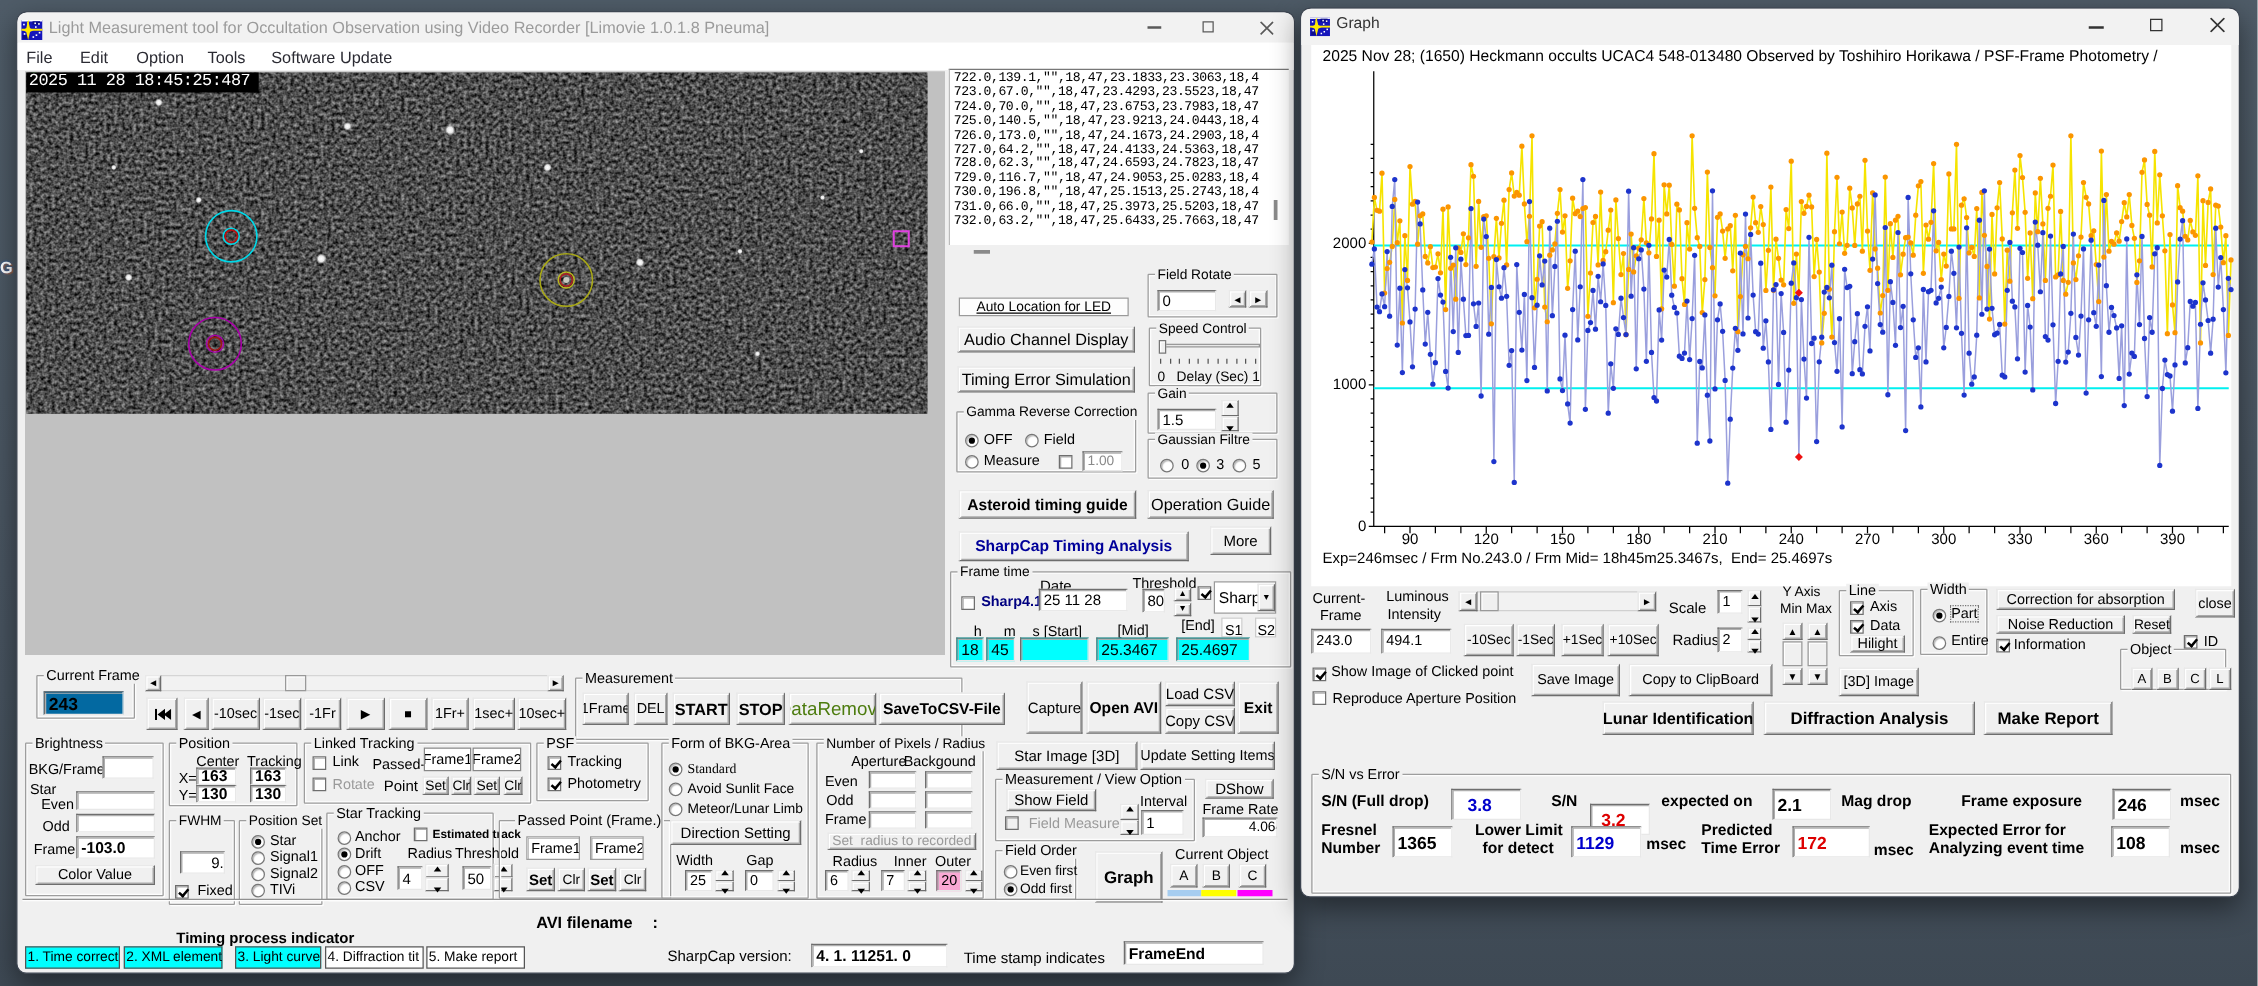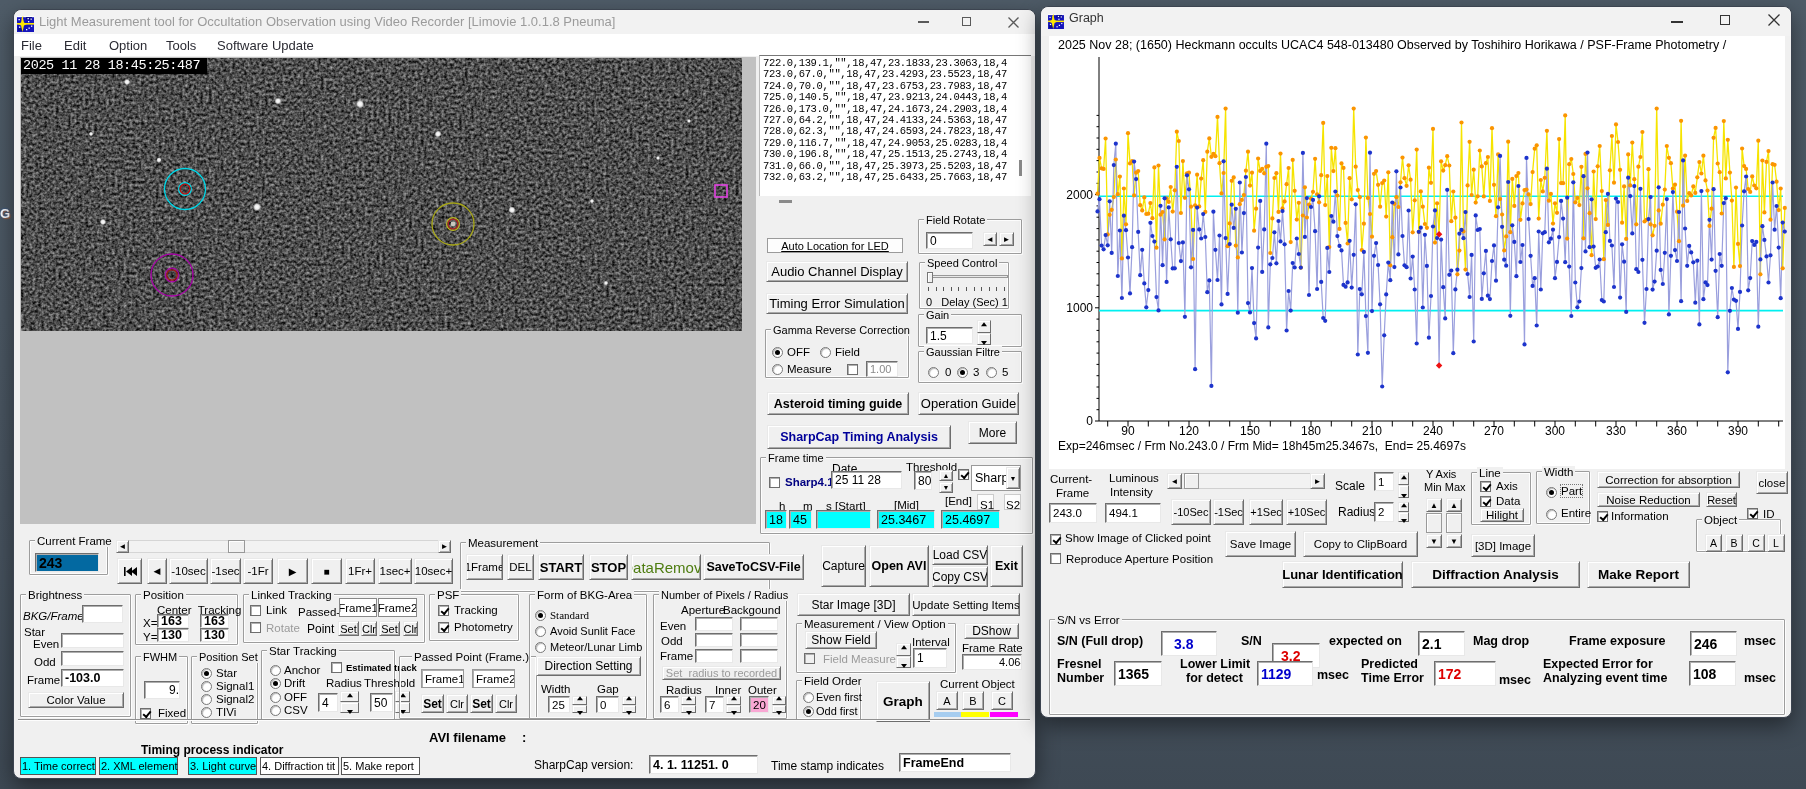--- a/index.html
+++ b/index.html
@@ -257,21 +257,21 @@
 <div class="btn" style="left:155px;top:548px;width:39px;height:26px;font-size:11.5px;color:#000;">-10sec</div>
 <div class="btn" style="left:196px;top:548px;width:31px;height:26px;font-size:11.5px;color:#000;">-1sec</div>
 <div class="btn" style="left:229px;top:548px;width:30px;height:26px;font-size:11.5px;color:#000;">-1Fr</div>
 <div class="btn" style="left:263px;top:548px;width:31px;height:26px;font-size:10px;color:#000;">▶</div>
 <div class="btn" style="left:297px;top:548px;width:31px;height:26px;font-size:10px;color:#000;">■</div>
 <div class="btn" style="left:331px;top:548px;width:30px;height:26px;font-size:11.5px;color:#000;">1Fr+</div>
 <div class="btn" style="left:364px;top:548px;width:34px;height:26px;font-size:11.5px;color:#000;">1sec+</div>
 <div class="btn" style="left:400px;top:548px;width:39px;height:26px;font-size:11.5px;color:#000;">10sec+</div>
 <div class="grp" style="left:6px;top:584px;width:111px;height:123px"></div>
     <div class="glab" style="left:12px;top:579px;font-size:11.5px">Brightness</div>
-<div class="lab" style="left:9px;top:600px;font-size:11.5px;color:#000;font-style:italic;">BKG/Frame</div>
+<div class="lab" style="left:9px;top:600px;font-size:11.5px;color:#000;">BKG/Frame</div>
     <div class="inp" style="left:68px;top:595px;width:41px;height:18px;font-size:12px;color:#000;background:#fff;"></div>
 <div class="lab" style="left:10px;top:616px;font-size:11.5px;color:#000;">Star</div>
 <div class="lab" style="left:19px;top:628px;font-size:11.5px;color:#000;">Even</div>
     <div class="inp" style="left:47px;top:623px;width:63px;height:15px;font-size:12px;color:#000;background:#fff;"></div>
 <div class="lab" style="left:20px;top:646px;font-size:11.5px;color:#000;">Odd</div>
     <div class="inp" style="left:47px;top:641px;width:63px;height:15px;font-size:12px;color:#000;background:#fff;"></div>
 <div class="lab" style="left:13px;top:664px;font-size:11.5px;color:#000;">Frame</div>
     <div class="inp" style="left:47px;top:659px;width:63px;height:18px;font-size:12.5px;color:#000;background:#fff;font-weight:bold;">-103.0</div>
 <div class="btn" style="left:14px;top:682px;width:96px;height:16px;font-size:11.5px;color:#000;">Color Value</div>
 <div class="grp" style="left:121px;top:584px;width:103px;height:51px"></div>

